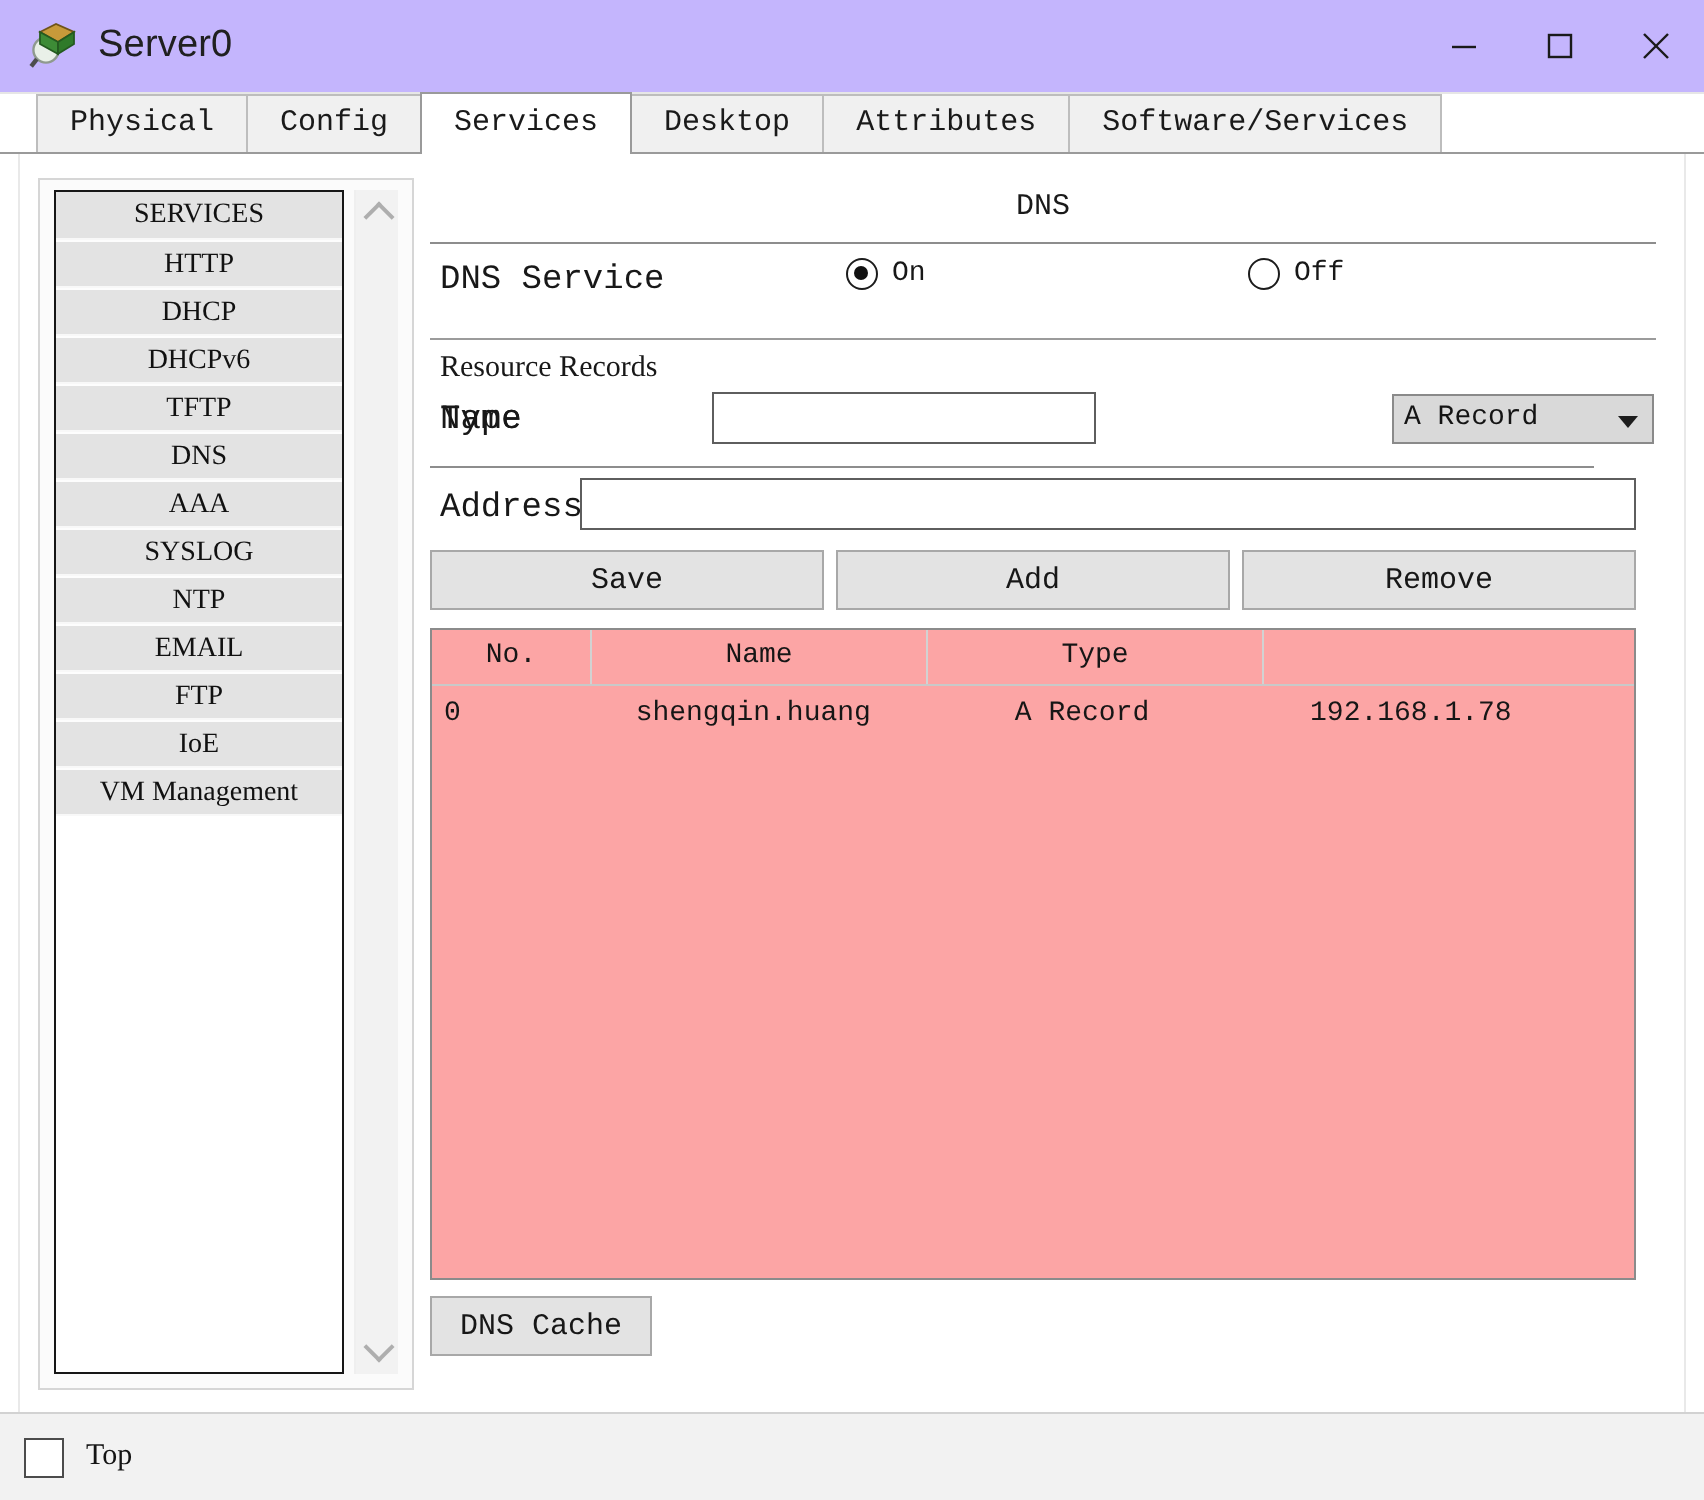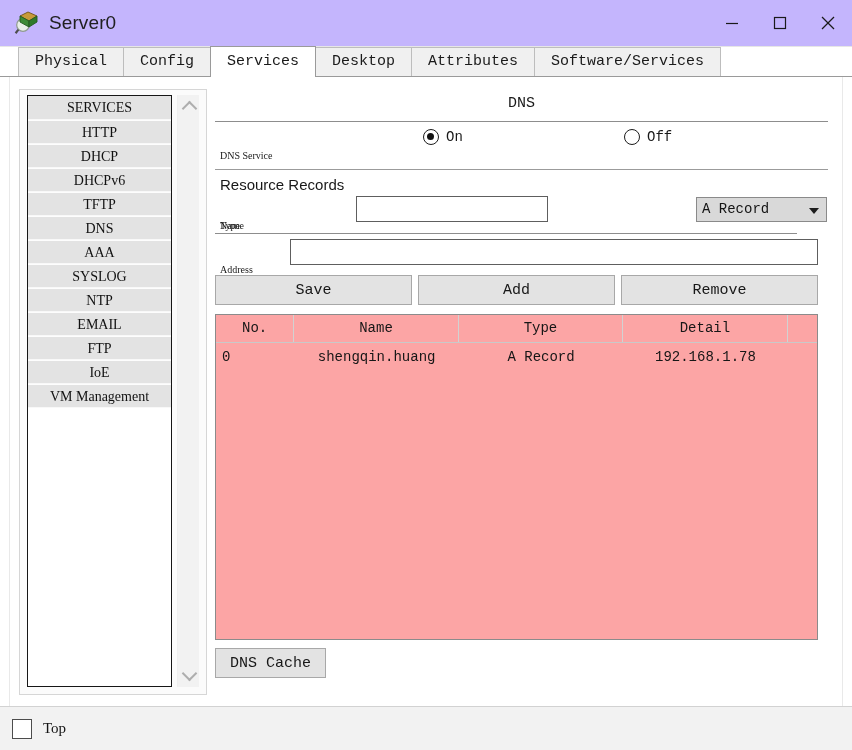--- a/index.html
+++ b/index.html
@@ -203,24 +203,23 @@
     background: #8d8d8d;
     margin-top: 9px;
   }
   .hr.soft { background: #9b9b9b; }
 
   .row-service {
     height: 38px;
     position: relative;
   }
   .lbl {
-    font-size: 10px;
+    font-size: 17px;
     color: #181818;
-    font-family: Liberation Serif, serif;
-    margin-top: 19px;
+    font-family: Liberation Mono, monospace;
   }
   .row-service .lbl {
     position: absolute;
     left: 5px;
     top: 9px;
   }
   .radio-grp {
     position: absolute;
     display: flex;
     align-items: center;
@@ -251,21 +250,21 @@
   .radio-lab {
     font-size: 14px;
     color: #181818;
     font-family: "Liberation Mono", "DejaVu Sans Mono", monospace;
   }
 
   .sec-title {
     font-size: 15px;
     color: #181818;
     padding: 6px 0 2px 5px;
-    font-family: Liberation Sans, sans-serif;
+    font-family: Liberation Serif, serif;
   }
 
   .row-name {
     position: relative;
     height: 32px;
   }
   .row-name .lbl { position: absolute; left: 5px; top: 6px; }
   .inp {
     border: 1px solid #5e5e5e;
     background: #ffffff;
@@ -561,21 +560,20 @@
       <div class="btn">Save</div>
       <div class="btn">Add</div>
       <div class="btn">Remove</div>
     </div>
 
     <div class="table-wrap">
       <div class="thead">
         <div class="th c0">No.</div>
         <div class="th c1">Name</div>
         <div class="th c2">Type</div>
-        <div class="th c3">Detail</div>
         <div class="th c4"></div>
       </div>
       <div class="tr">
         <div class="td c0">0</div>
         <div class="td c1">shengqin.huang</div>
         <div class="td c2">A Record</div>
         <div class="td c3">192.168.1.78</div>
         <div class="td c4"></div>
       </div>
     </div>

